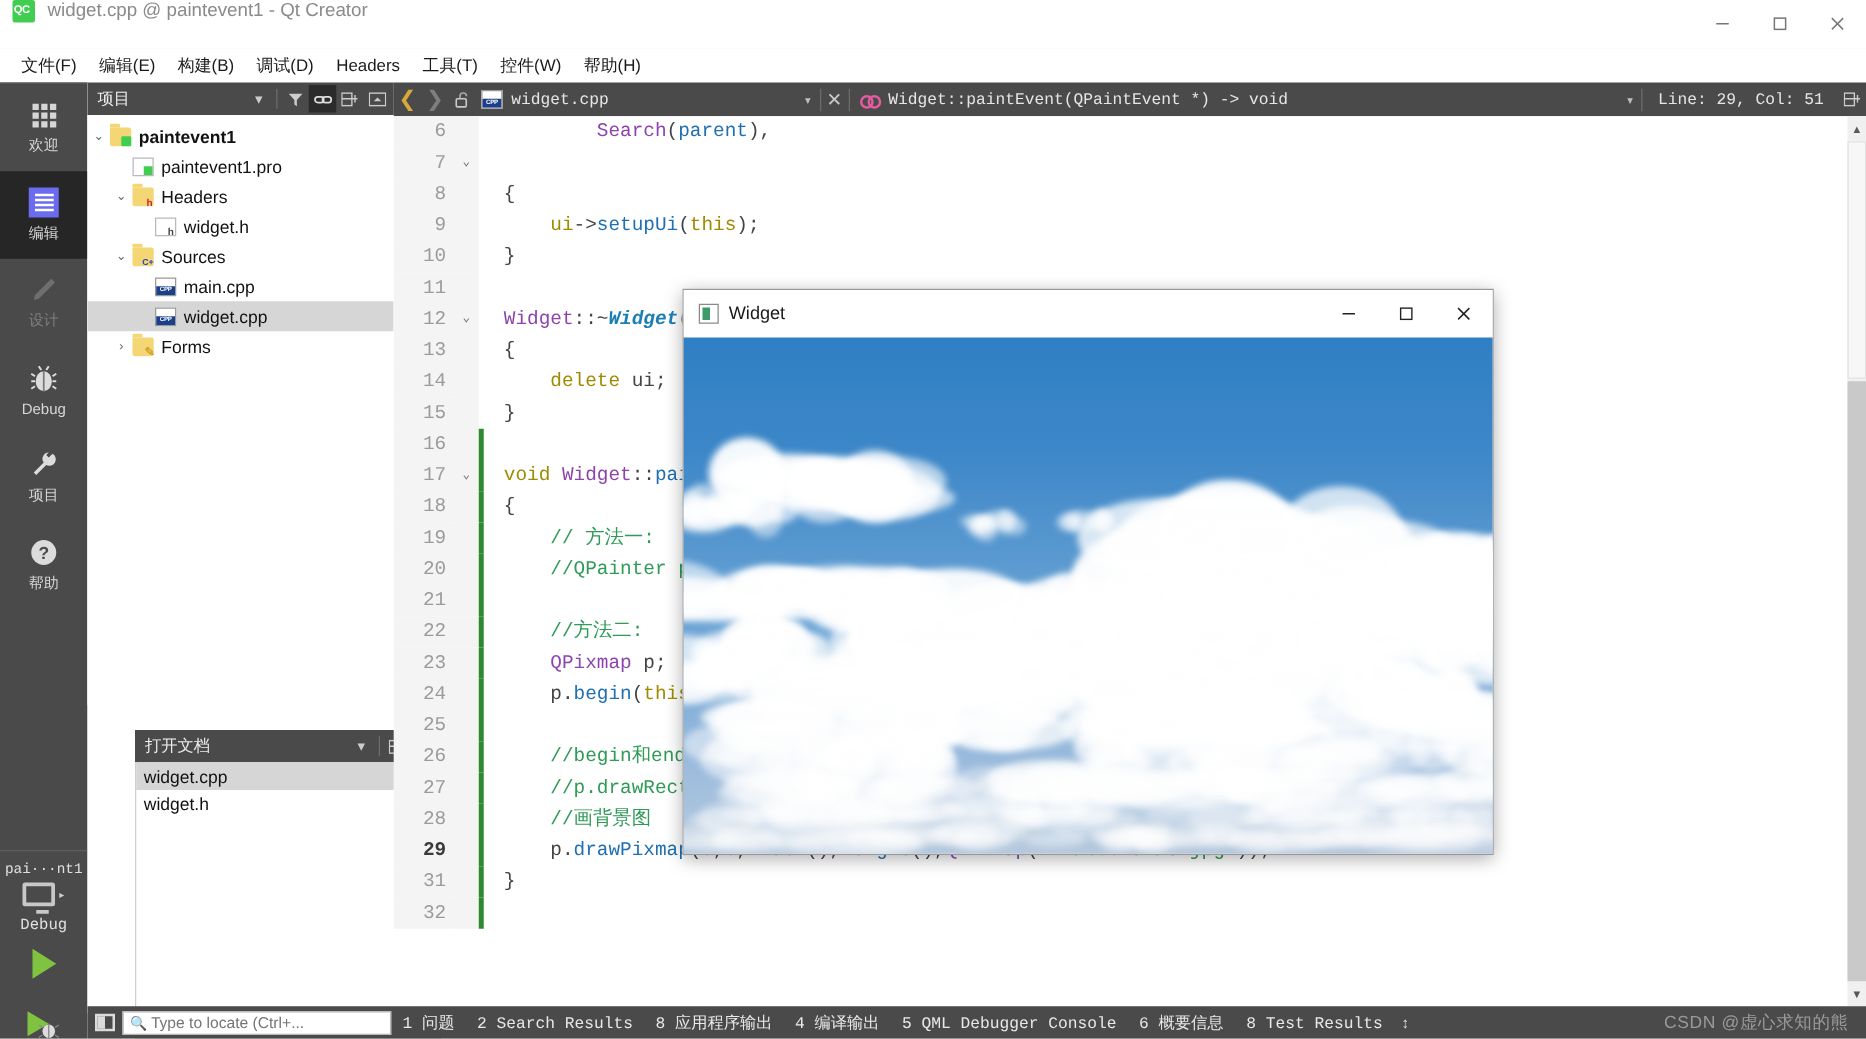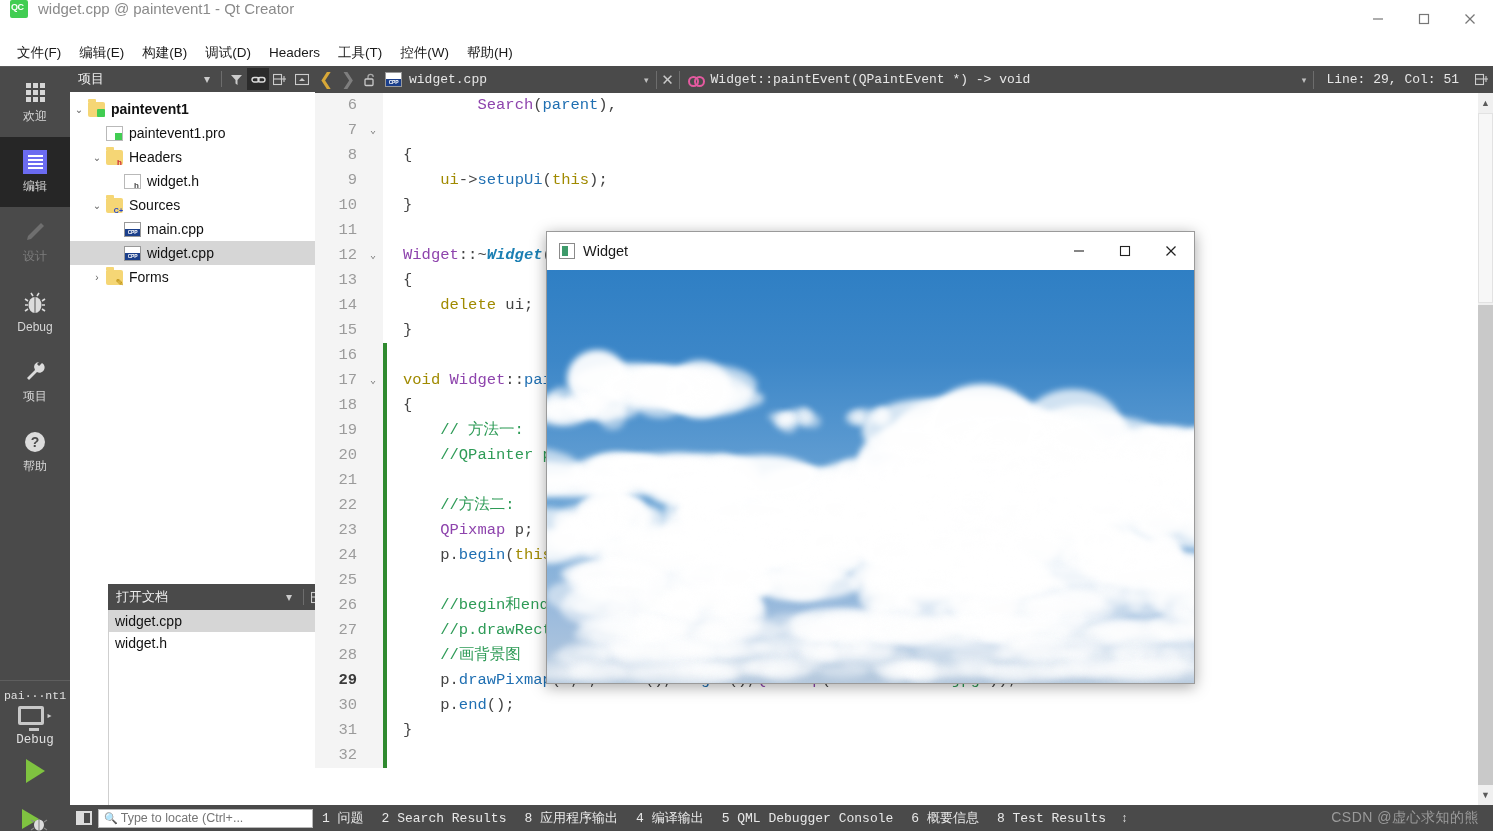--- a/index.html
+++ b/index.html
@@ -505,21 +505,20 @@
         <div class="cline"><span class="gut">20</span><span class="fold"></span><span class="mark g"></span><span class="txt"><span class="op">    </span><span class="cm">//QPainter p(this);</span></span></div>
         <div class="cline"><span class="gut">21</span><span class="fold"></span><span class="mark g"></span><span class="txt"></span></div>
         <div class="cline"><span class="gut">22</span><span class="fold"></span><span class="mark g"></span><span class="txt"><span class="op">    </span><span class="cm">//方法二:</span></span></div>
         <div class="cline"><span class="gut">23</span><span class="fold"></span><span class="mark g"></span><span class="txt"><span class="op">    </span><span class="k">QPixmap</span><span class="op"> p;</span></span></div>
         <div class="cline"><span class="gut">24</span><span class="fold"></span><span class="mark g"></span><span class="txt"><span class="op">    </span><span class="op">p</span><span class="op">.</span><span class="fn">begin</span><span class="op">(</span><span class="yel">this</span><span class="op">);</span></span></div>
         <div class="cline"><span class="gut">25</span><span class="fold"></span><span class="mark g"></span><span class="txt"></span></div>
         <div class="cline"><span class="gut">26</span><span class="fold"></span><span class="mark g"></span><span class="txt"><span class="op">    </span><span class="cm">//begin和end之间</span></span></div>
         <div class="cline"><span class="gut">27</span><span class="fold"></span><span class="mark g"></span><span class="txt"><span class="op">    </span><span class="cm">//p.drawRect</span></span></div>
         <div class="cline"><span class="gut">28</span><span class="fold"></span><span class="mark g"></span><span class="txt"><span class="op">    </span><span class="cm">//画背景图</span></span></div>
         <div class="cline"><span class="gut cur">29</span><span class="fold"></span><span class="mark g"></span><span class="txt"><span class="op">    </span><span class="op">p</span><span class="op">.</span><span class="fn">drawPixmap</span><span class="op">(</span><span class="num">0</span><span class="op">,</span><span class="num">0</span><span class="op">,</span><span class="fn">width</span><span class="op">(),</span><span class="fn">height</span><span class="op">(),</span><span class="k">QPixmap</span><span class="op">(</span><span class="st">"../tuoian/5.jpg"</span><span class="op">));</span></span></div>
-        <div class="cline"><span class="gut">30</span><span class="fold"></span><span class="mark g"></span><span class="txt"><span class="op">    </span><span class="op">p</span><span class="op">.</span><span class="fn">end</span><span class="op">();</span></span></div>
         <div class="cline"><span class="gut">31</span><span class="fold"></span><span class="mark g"></span><span class="txt"><span class="op">}</span></span></div>
         <div class="cline"><span class="gut">32</span><span class="fold"></span><span class="mark g"></span><span class="txt"></span></div>
       </div>
     <div class="vsb">
       <div class="ar t">▲</div>
       <div class="thumb"></div>
       <div class="trough"></div>
       <div class="ar b">▼</div>
     </div>
   </div>

